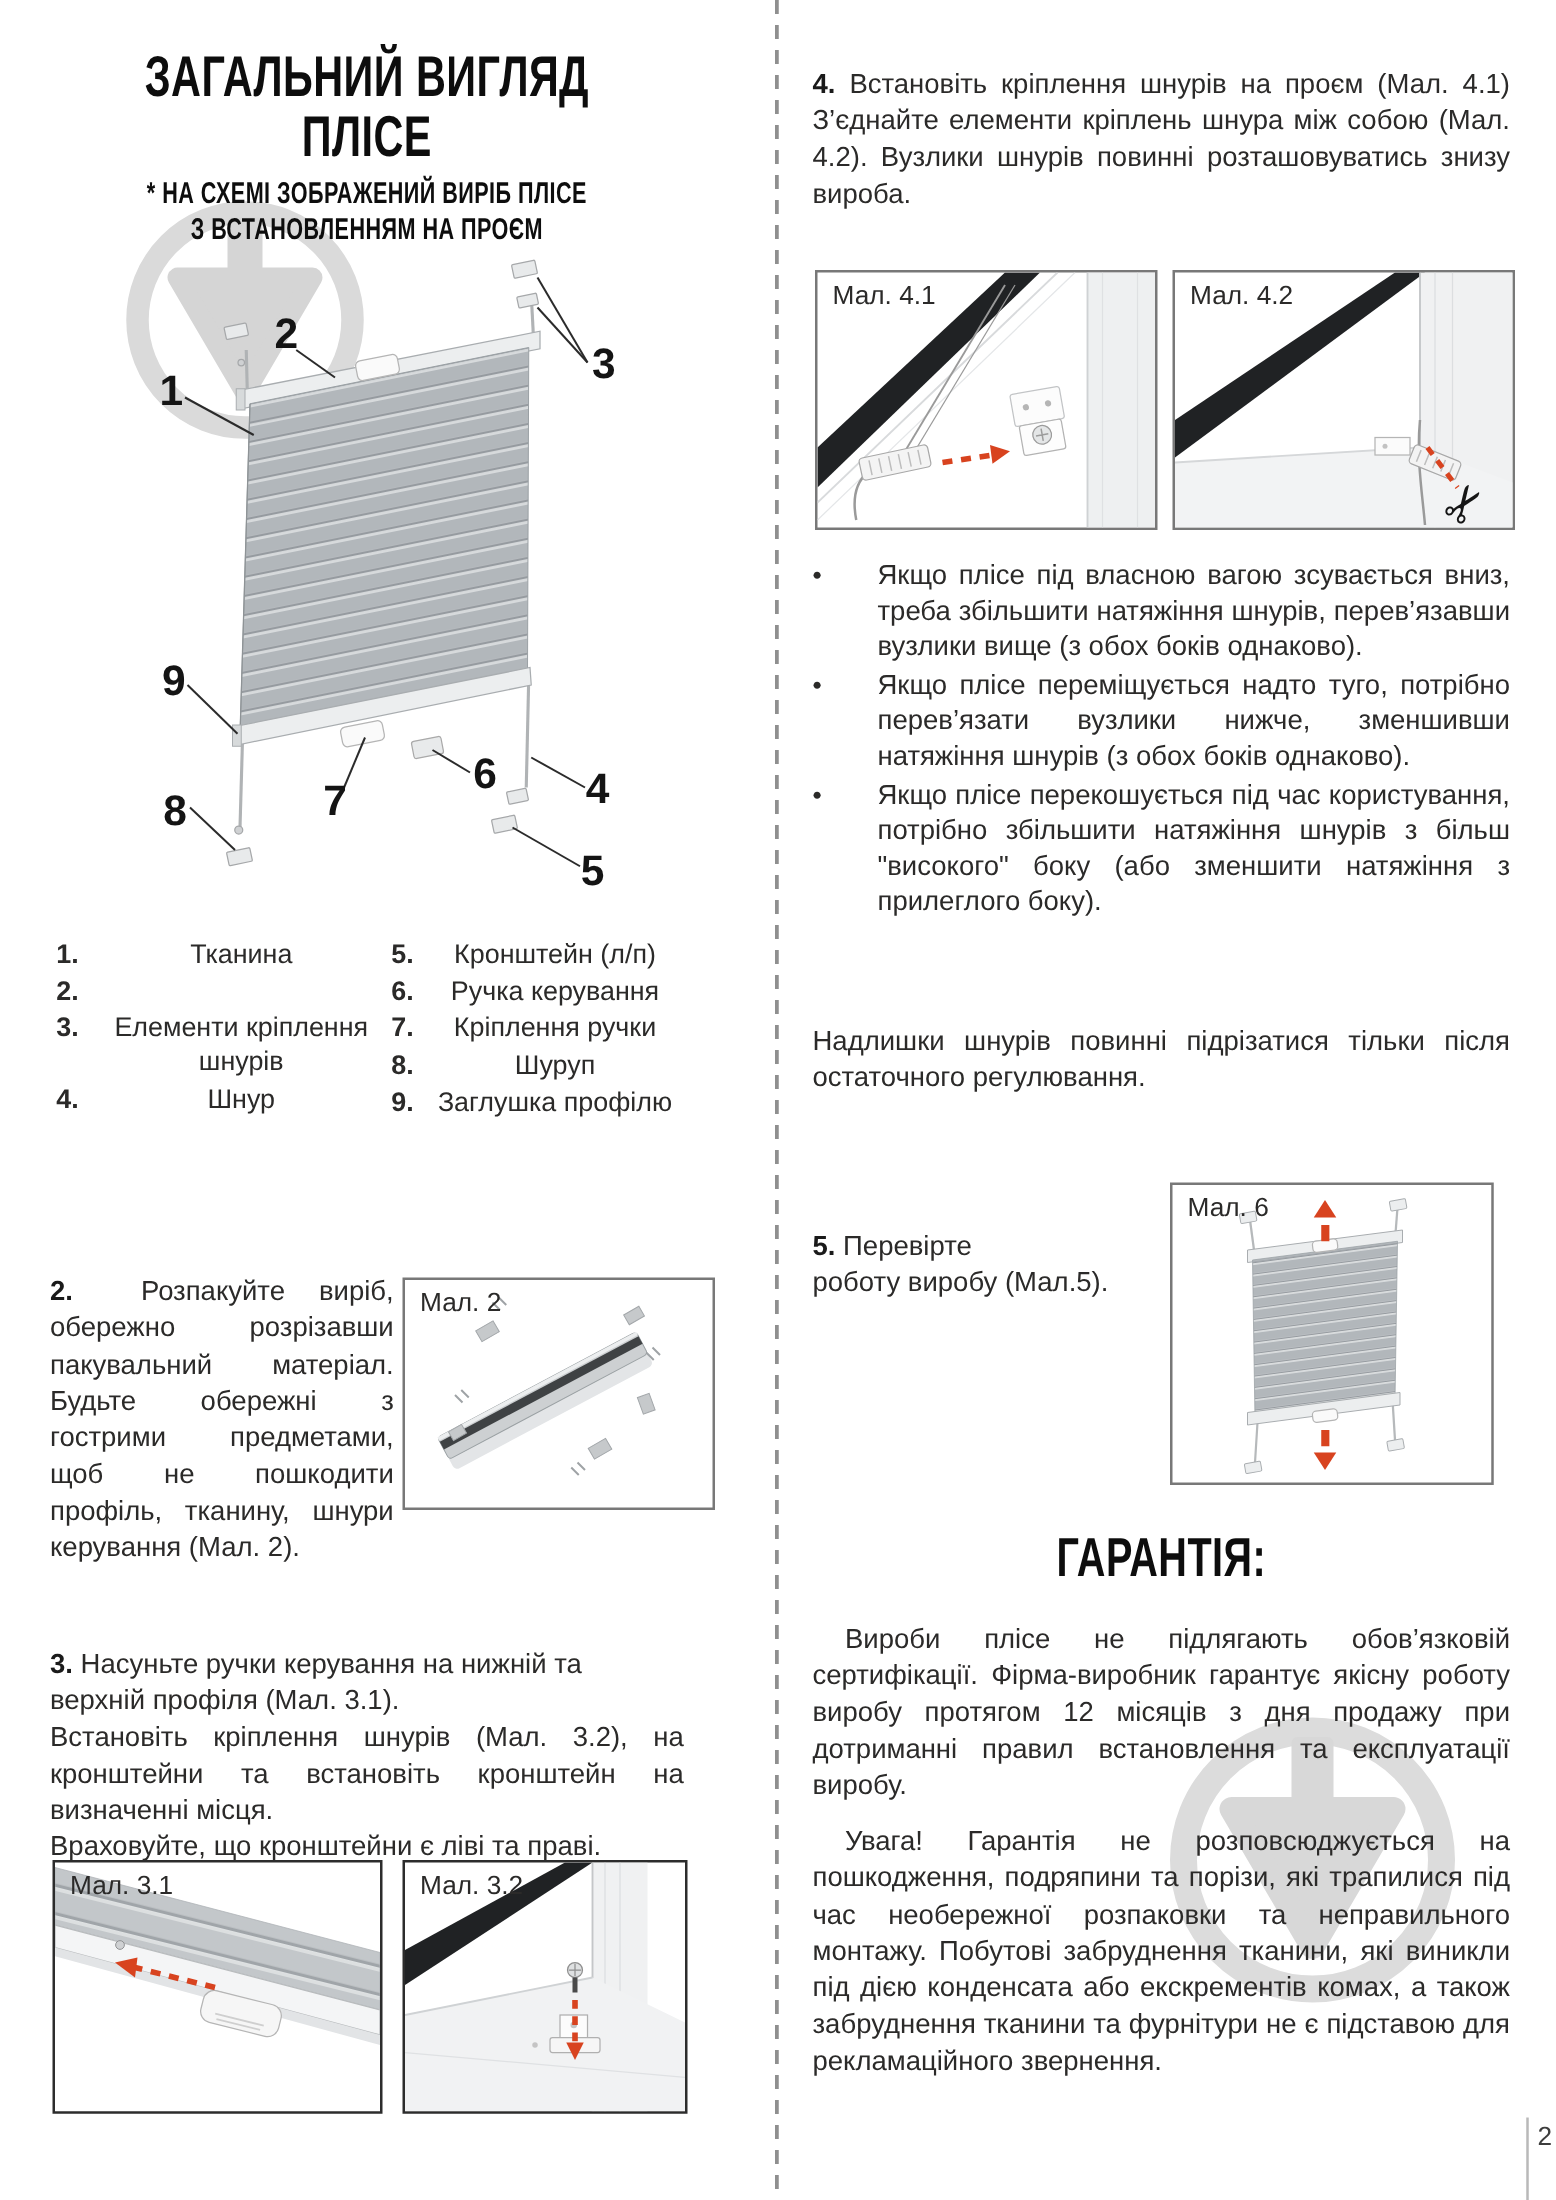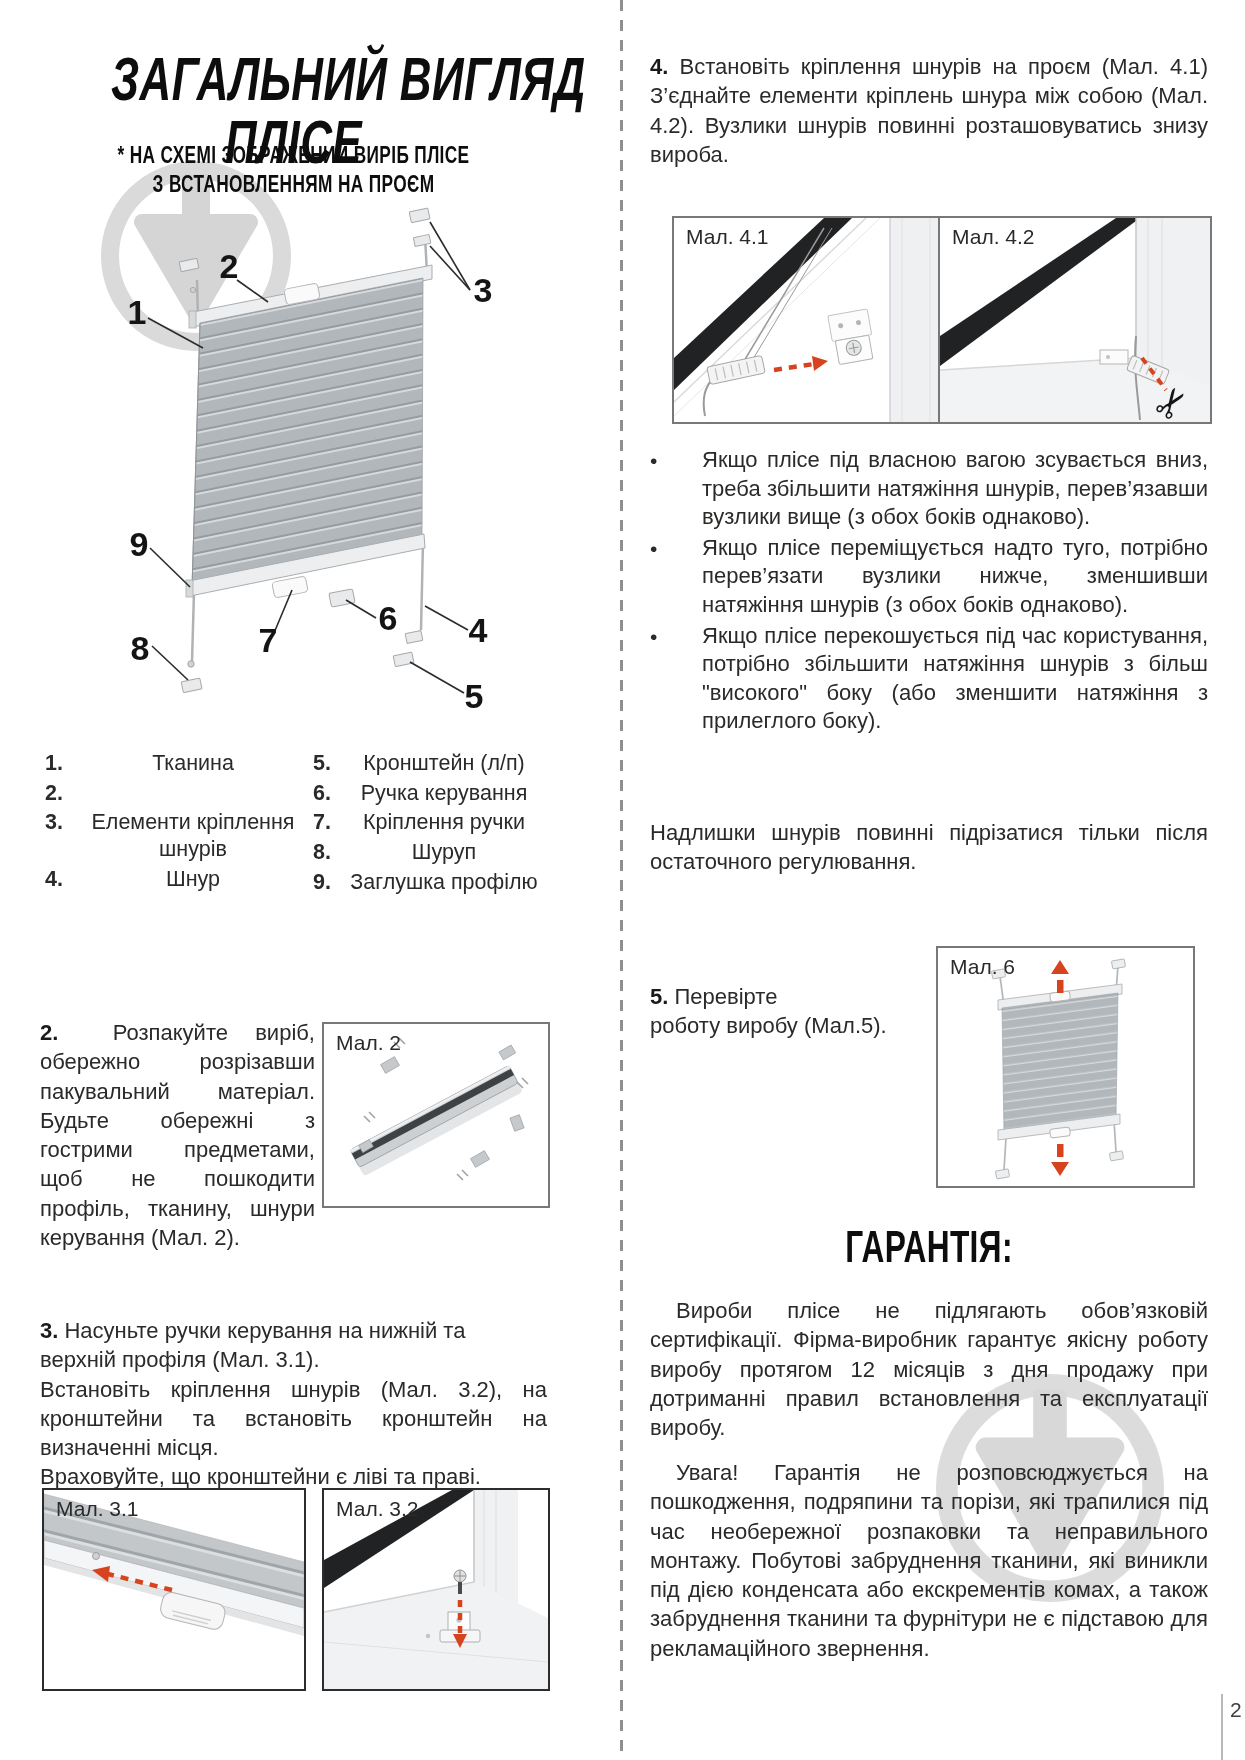--- a/index.html
+++ b/index.html
@@ -4,21 +4,21 @@
 <style>
   html,body{margin:0;padding:0;background:#ffffff;}
   .page{position:relative;width:1245px;height:1760px;background:#fff;overflow:hidden;
         font-family:"Liberation Sans",sans-serif;color:#2b2a29;}
   
   .divider{position:absolute;left:620px;top:0;width:3px;height:1760px;
            background:repeating-linear-gradient(180deg,#8f8f8f 0 11px,transparent 11px 20px);z-index:2;}
   
   .h-wrap{position:absolute;text-align:center;z-index:3;color:#0d0d0d;}
   .cond{display:block;transform:scaleX(.72);transform-origin:50% 50%;font-weight:700;letter-spacing:.5px;white-space:nowrap;}
-  .title-wrap{left:40px;top:48px;width:507px;font-size:61px;line-height:1.04;font-style:italic;}
+  .title-wrap{left:40px;top:38px;width:507px;font-size:46px;line-height:1.04;}
   .subtitle-wrap{left:40px;top:140px;width:507px;font-size:24px;line-height:1.22;}
   .sec-title-wrap{left:40px;top:944px;width:507px;font-size:44px;}
   .war-title-wrap{left:650px;top:1222px;width:558px;font-size:44px;}
   
   .txt{position:absolute;font-size:22px;line-height:1.33;z-index:3;}
   .just{text-align:justify;}
   .just-last{text-align:justify;text-align-last:justify;}
   .num{font-weight:700;color:#1a1a1a;}
   .indent{text-indent:26px;}
   
@@ -187,21 +187,21 @@
           <span class="t">Заглушка профілю</span>
         </div>
     </div>
   </div>
 
 
   <div class="txt just" style="left:40px;top:1018px;width:275px;">
     <span class="num">2.</span>&nbsp;
     <span>Розпакуйте виріб, обережно розрізавши пакувальний матеріал. Будьте обережні з гострими предметами, щоб не пошкодити профіль, тканину, шнури керування (Мал. 2).</span>
   </div>
-  <div class="figbox" style="left:322px;top:1022px;width:224px;height:182px;">
+  <div class="figbox" style="left:322px;top:1022px;width:224px;height:182px;padding-left:22px;">
     <div class="figlabel">Мал. 2</div>
     <svg width="224" height="182" viewBox="0 0 224 182">
       <g transform="translate(112,96) rotate(-28)">
         <rect x="-90" y="-4" width="180" height="20" rx="4" fill="#e3e5e7"></rect>
         <rect x="-90" y="-14" width="180" height="20" rx="3" fill="#cdd0d2" stroke="#9aa0a3" stroke-width=".8"></rect>
         <rect x="-90" y="-10" width="180" height="7" fill="#3f4244"></rect>
         <rect x="-90" y="-14" width="180" height="3" fill="#eceeef"></rect>
       </g>
       <g fill="#c6c9cb" stroke="#a3a7aa" stroke-width=".8">
         <rect x="58" y="36" width="16" height="10" transform="rotate(-30 66 41)"></rect>
@@ -273,21 +273,21 @@
       <line x1="136" y1="110" x2="136" y2="144" stroke="#d8431f" stroke-width="4.5" stroke-dasharray="7 6"></line>
       <polygon points="136,158 129,144 143,144" fill="#d8431f"></polygon>
     </svg>
   </div>
 
   <div class="txt just-last" style="left:650px;top:52px;width:558px;">
     <span class="num">4.</span>
     <span>Встановіть кріплення шнурів на проєм (Мал. 4.1) З’єднайте елементи кріплень шнура між собою (Мал. 4.2). Вузлики шнурів повинні розташовуватись знизу вироба.</span>
   </div>
 
-  <div class="figbox" style="left:652px;top:216px;width:270px;height:204px;margin-left:20px;">
+  <div class="figbox" style="left:652px;top:216px;width:270px;height:204px;">
     <div class="figlabel">Мал. 4.1</div>
     <svg width="270" height="204" viewBox="0 0 270 204">
       <polygon points="0,140 150,0 178,0 0,172" fill="#202224"></polygon>
       <line x1="0" y1="184" x2="192" y2="0" stroke="#d8dadc" stroke-width="1.5"></line>
       <line x1="0" y1="198" x2="206" y2="0" stroke="#e4e6e8" stroke-width="1"></line>
       <rect x="216" y="0" width="54" height="204" fill="#eef0f1"></rect>
       <line x1="216" y1="0" x2="216" y2="204" stroke="#cfd2d4" stroke-width="1.5"></line>
       <line x1="228" y1="0" x2="228" y2="204" stroke="#dfe1e3" stroke-width="1"></line>
       <line x1="256" y1="0" x2="256" y2="204" stroke="#dfe1e3" stroke-width="1"></line>
       <path d="M70,143 L150,10" stroke="#9a9a9a" stroke-width="1.5" fill="none"></path>

